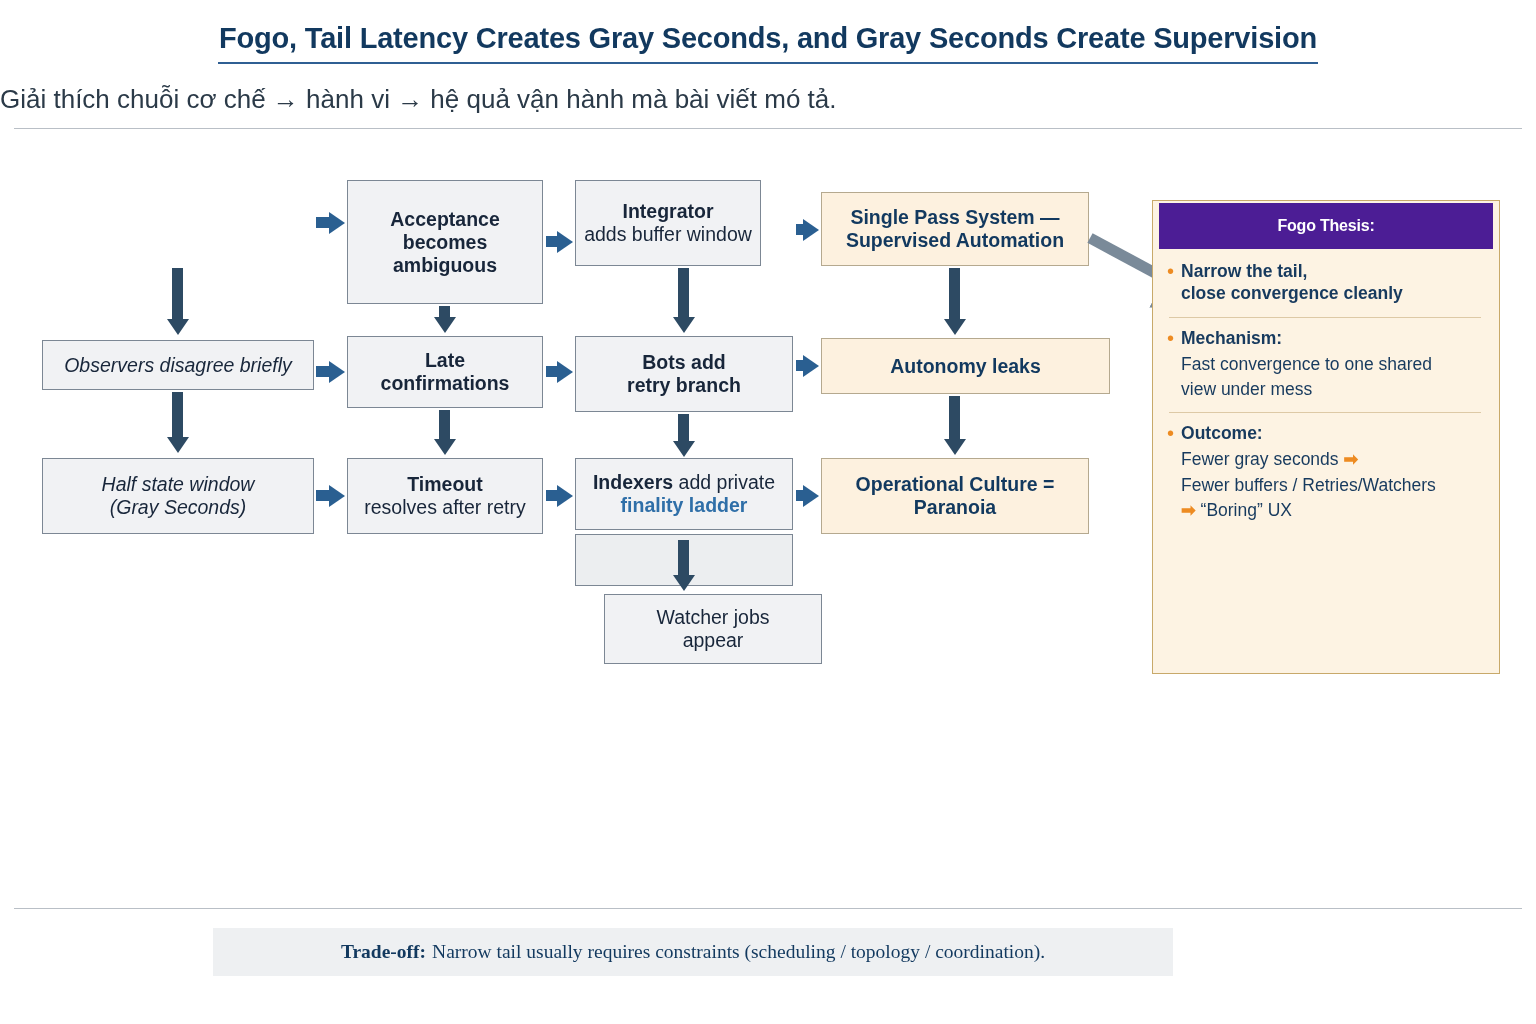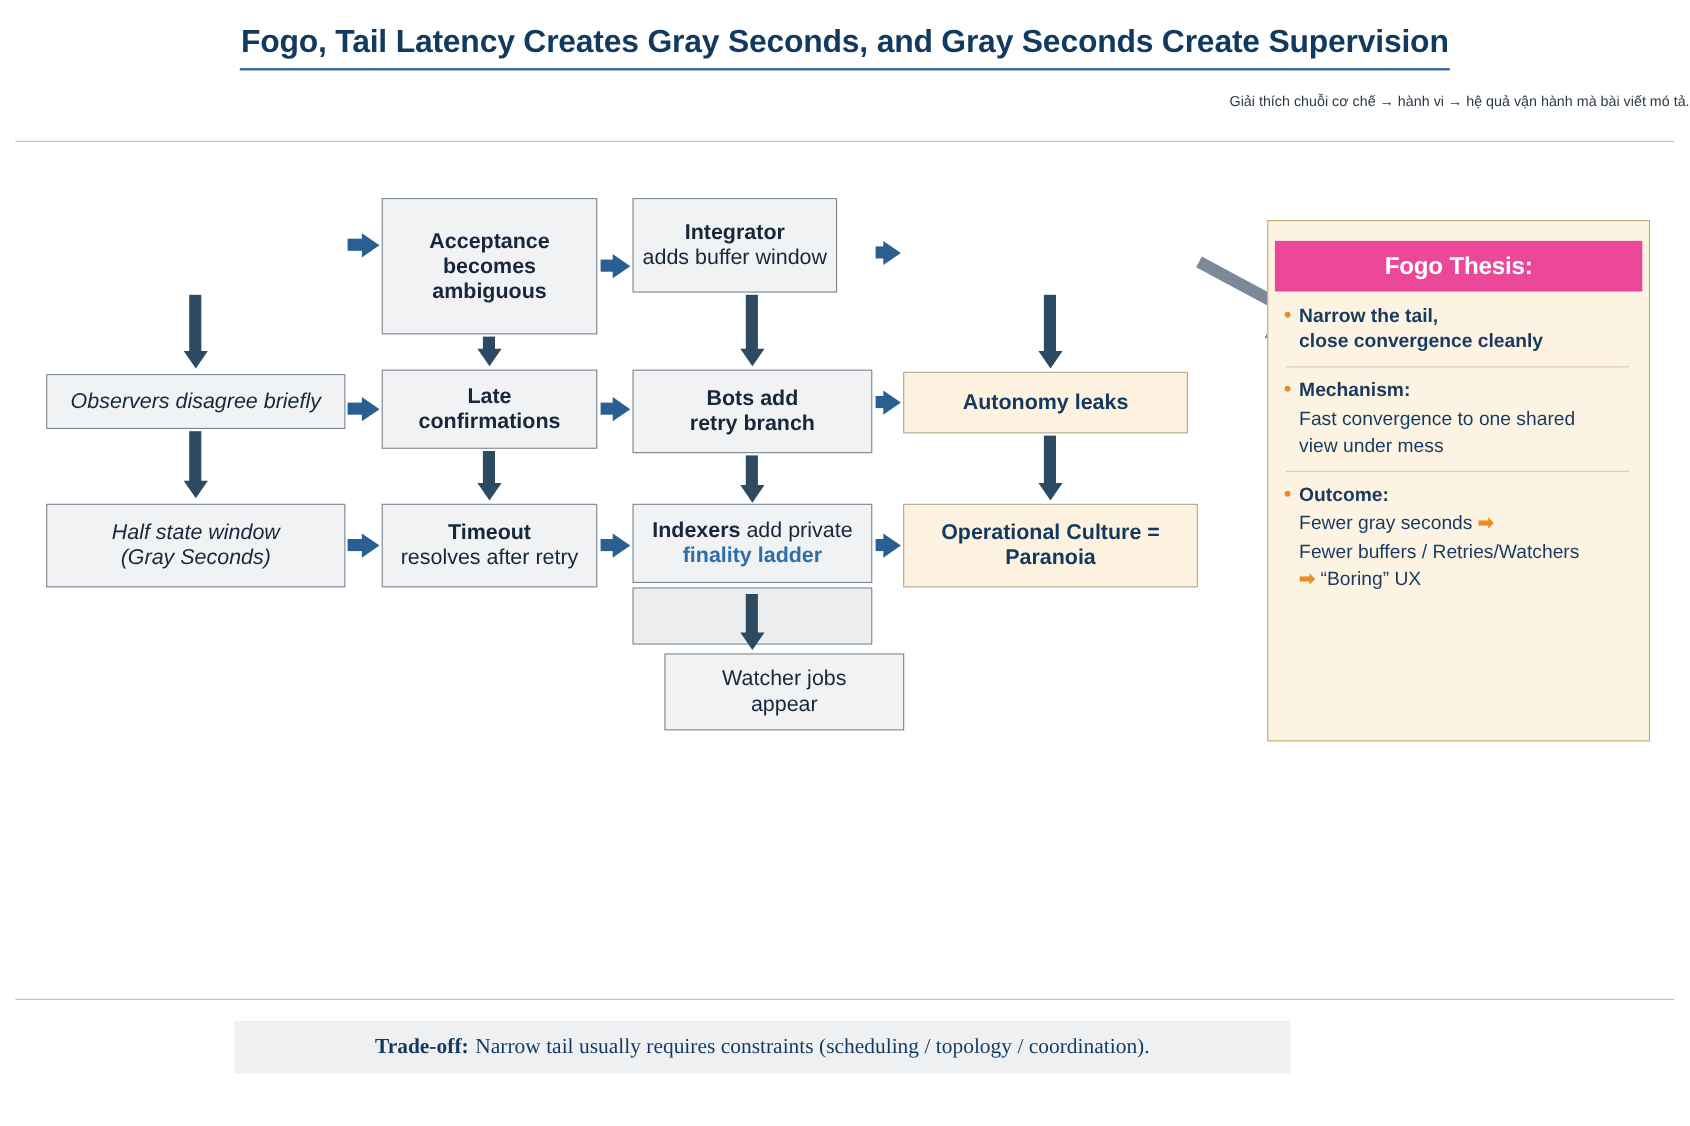--- a/index.html
+++ b/index.html
@@ -39,22 +39,22 @@
     top: 62px;
     width: 1100px;
     height: 2px;
     background: #2f5f93;
   }
   .subtitle {
     position: absolute;
     left: 0;
     right: 0;
     top: 84px;
-    text-align: right;
-    font-size: 13px;
+    text-align: left;
+    font-size: 26px;
     color: #2b3a48;
   }
   .rule {
     position: absolute;
     height: 1px;
     background: #b9bfc6;
   }
   .rule-top { left: 14px; right: 14px; top: 128px; }
   .rule-bottom { left: 14px; right: 14px; top: 908px; }
 
@@ -131,25 +131,25 @@
     position: absolute;
     left: 1152px;
     top: 200px;
     width: 348px;
     height: 474px;
     box-sizing: border-box;
     border: 1.5px solid #c8a96a;
     background: #fdf3e3;
   }
   .thesis-head {
-    margin: 18px 6px 0 6px;
+    margin: 2px 6px 0 6px;
     height: 46px;
-    background: #ec4899;
+    background: #4c1d95;
     color: #ffffff;
-    font-size: 22px;
+    font-size: 16px;
     font-weight: bold;
     display: flex;
     align-items: center;
     justify-content: center;
     letter-spacing: -0.2px;
   }
   .thesis-body {
     padding: 12px 16px 10px 14px;
     font-size: 17.5px;
     color: #173a5e;
@@ -199,36 +199,40 @@
     <span class="ln">Acceptance</span>
     <span class="ln">becomes</span>
     <span class="ln">ambiguous</span>
   </div>
 
   <div class="box" style="left:575px; top:180px; width:186px; height:86px;">
     <span class="ln mix-b">Integrator</span>
     <span class="ln mix-n">adds buffer window</span>
   </div>
 
+  <div class="box cream" style="left:821px; top:192px; width:268px; height:74px;">
+    <span class="ln">Single Pass System —</span>
+    <span class="ln">Supervised Automation</span>
+  </div>
 
   <div class="box italic" style="left:42px; top:340px; width:272px; height:50px;">
     <span class="ln">Observers disagree briefly</span>
   </div>
 
   <div class="box" style="left:347px; top:336px; width:196px; height:72px;">
     <span class="ln">Late</span>
     <span class="ln">confirmations</span>
   </div>
 
   <div class="box" style="left:575px; top:336px; width:218px; height:76px;">
     <span class="ln">Bots add</span>
     <span class="ln">retry branch</span>
   </div>
 
-  <div class="box cream" style="left:821px; top:338px; width:259px; height:56px;text-align:right;">
+  <div class="box cream" style="left:821px; top:338px; width:289px; height:56px;text-align:right;">
     <span class="ln">Autonomy leaks</span>
   </div>
 
   <div class="box italic" style="left:42px; top:458px; width:272px; height:76px;">
     <span class="ln">Half state window</span>
     <span class="ln">(Gray Seconds)</span>
   </div>
 
   <div class="box" style="left:347px; top:458px; width:196px; height:76px;">
     <span class="ln mix-b">Timeout</span>

